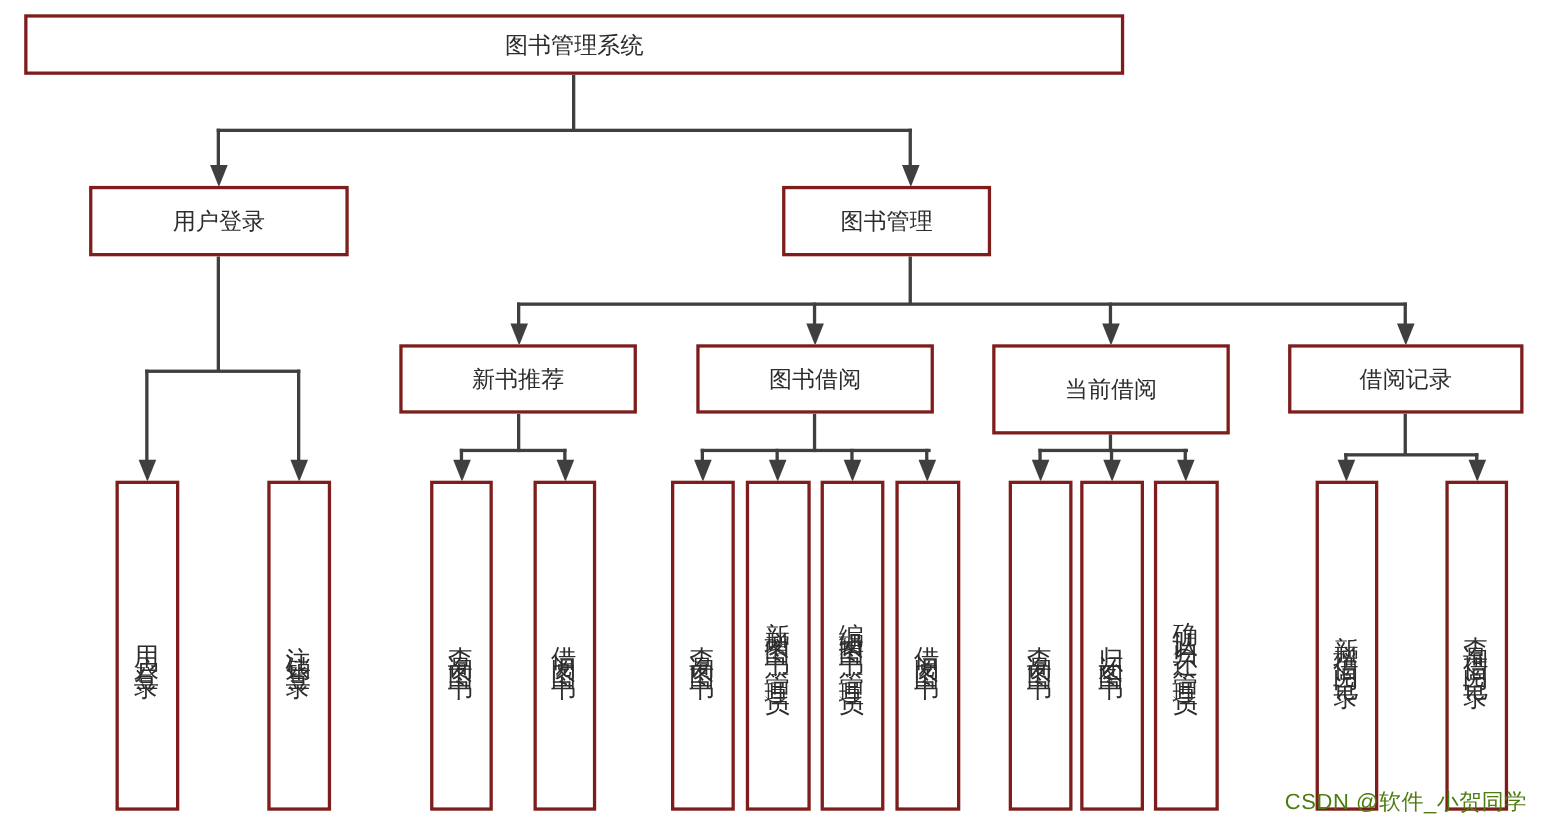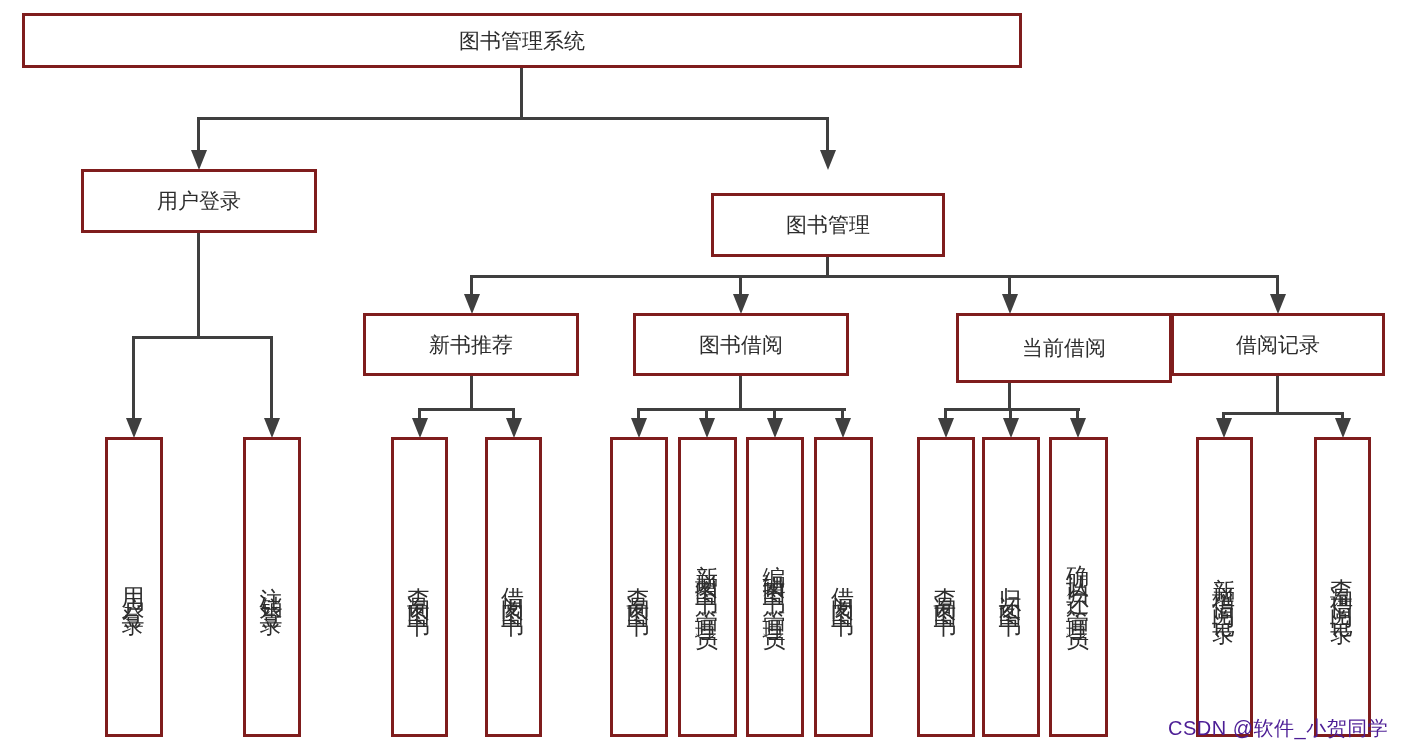--- a/index.html
+++ b/index.html
@@ -18,39 +18,39 @@
   }
   .vl{position:absolute;width:3px;background:#3f3f3f;z-index:1;}
   .hl{position:absolute;height:3px;background:#3f3f3f;z-index:1;}
   .ar{
     position:absolute;width:0;height:0;z-index:1;
     border-left:8px solid transparent;border-right:8px solid transparent;
     border-top:20px solid #3f3f3f;
   }
   .wm{
     position:absolute;left:1168px;top:715px;z-index:6;
-    color:#4c1d95;font-size:20px;letter-spacing:0.5px;white-space:nowrap;
+    color:#4d7c0f;font-size:20px;letter-spacing:0.5px;white-space:nowrap;
   }
 </style>
 </head>
 <body>
 
 <div class="stage">
 
   <div class="node" style="left:22px;top:13px;width:1000px;height:55px;">图书管理系统</div>
 
   <div class="vl" style="left:520px;top:68px;height:50px;"></div>
   <div class="hl" style="left:197px;top:117px;width:632px;"></div>
   <div class="vl" style="left:197px;top:117px;height:35px;"></div>
   <div class="ar" style="left:191px;top:150px;"></div>
   <div class="vl" style="left:826px;top:117px;height:35px;"></div>
   <div class="ar" style="left:820px;top:150px;"></div>
 
   <div class="node" style="left:81px;top:169px;width:236px;height:64px;">用户登录</div>
-  <div class="node" style="left:711px;top:169px;width:234px;height:64px;margin-top:24px;">图书管理</div>
+  <div class="node" style="left:711px;top:169px;width:190px;height:64px;">图书管理</div>
 
   <div class="vl" style="left:197px;top:233px;height:104px;"></div>
   <div class="hl" style="left:132px;top:336px;width:141px;"></div>
   <div class="vl" style="left:132px;top:336px;height:84px;"></div>
   <div class="ar" style="left:126px;top:418px;"></div>
   <div class="vl" style="left:270px;top:336px;height:84px;"></div>
   <div class="ar" style="left:264px;top:418px;"></div>
 
   <div class="vl" style="left:826px;top:233px;height:43px;"></div>
   <div class="hl" style="left:470px;top:275px;width:809px;"></div>
@@ -58,21 +58,21 @@
   <div class="ar" style="left:464px;top:294px;"></div>
   <div class="vl" style="left:739px;top:275px;height:22px;"></div>
   <div class="ar" style="left:733px;top:294px;"></div>
   <div class="vl" style="left:1008px;top:275px;height:22px;"></div>
   <div class="ar" style="left:1002px;top:294px;"></div>
   <div class="vl" style="left:1276px;top:275px;height:22px;"></div>
   <div class="ar" style="left:1270px;top:294px;"></div>
 
   <div class="node" style="left:633px;top:313px;width:216px;height:63px;">图书借阅</div>
   <div class="node" style="left:363px;top:313px;width:216px;height:63px;">新书推荐</div>
-  <div class="node" style="left:956px;top:313px;width:216px;height:70px;">当前借阅</div>
+  <div class="node" style="left:902px;top:313px;width:216px;height:82px;">当前借阅</div>
   <div class="node" style="left:1171px;top:313px;width:214px;height:63px;">借阅记录</div>
 
   <div class="vl" style="left:470px;top:376px;height:35px;"></div>
   <div class="hl" style="left:418px;top:408px;width:97px;"></div>
   <div class="vl" style="left:418px;top:408px;height:12px;"></div>
   <div class="ar" style="left:412px;top:418px;"></div>
   <div class="vl" style="left:512px;top:408px;height:12px;"></div>
   <div class="ar" style="left:506px;top:418px;"></div>
 
   <div class="vl" style="left:739px;top:376px;height:35px;"></div>

